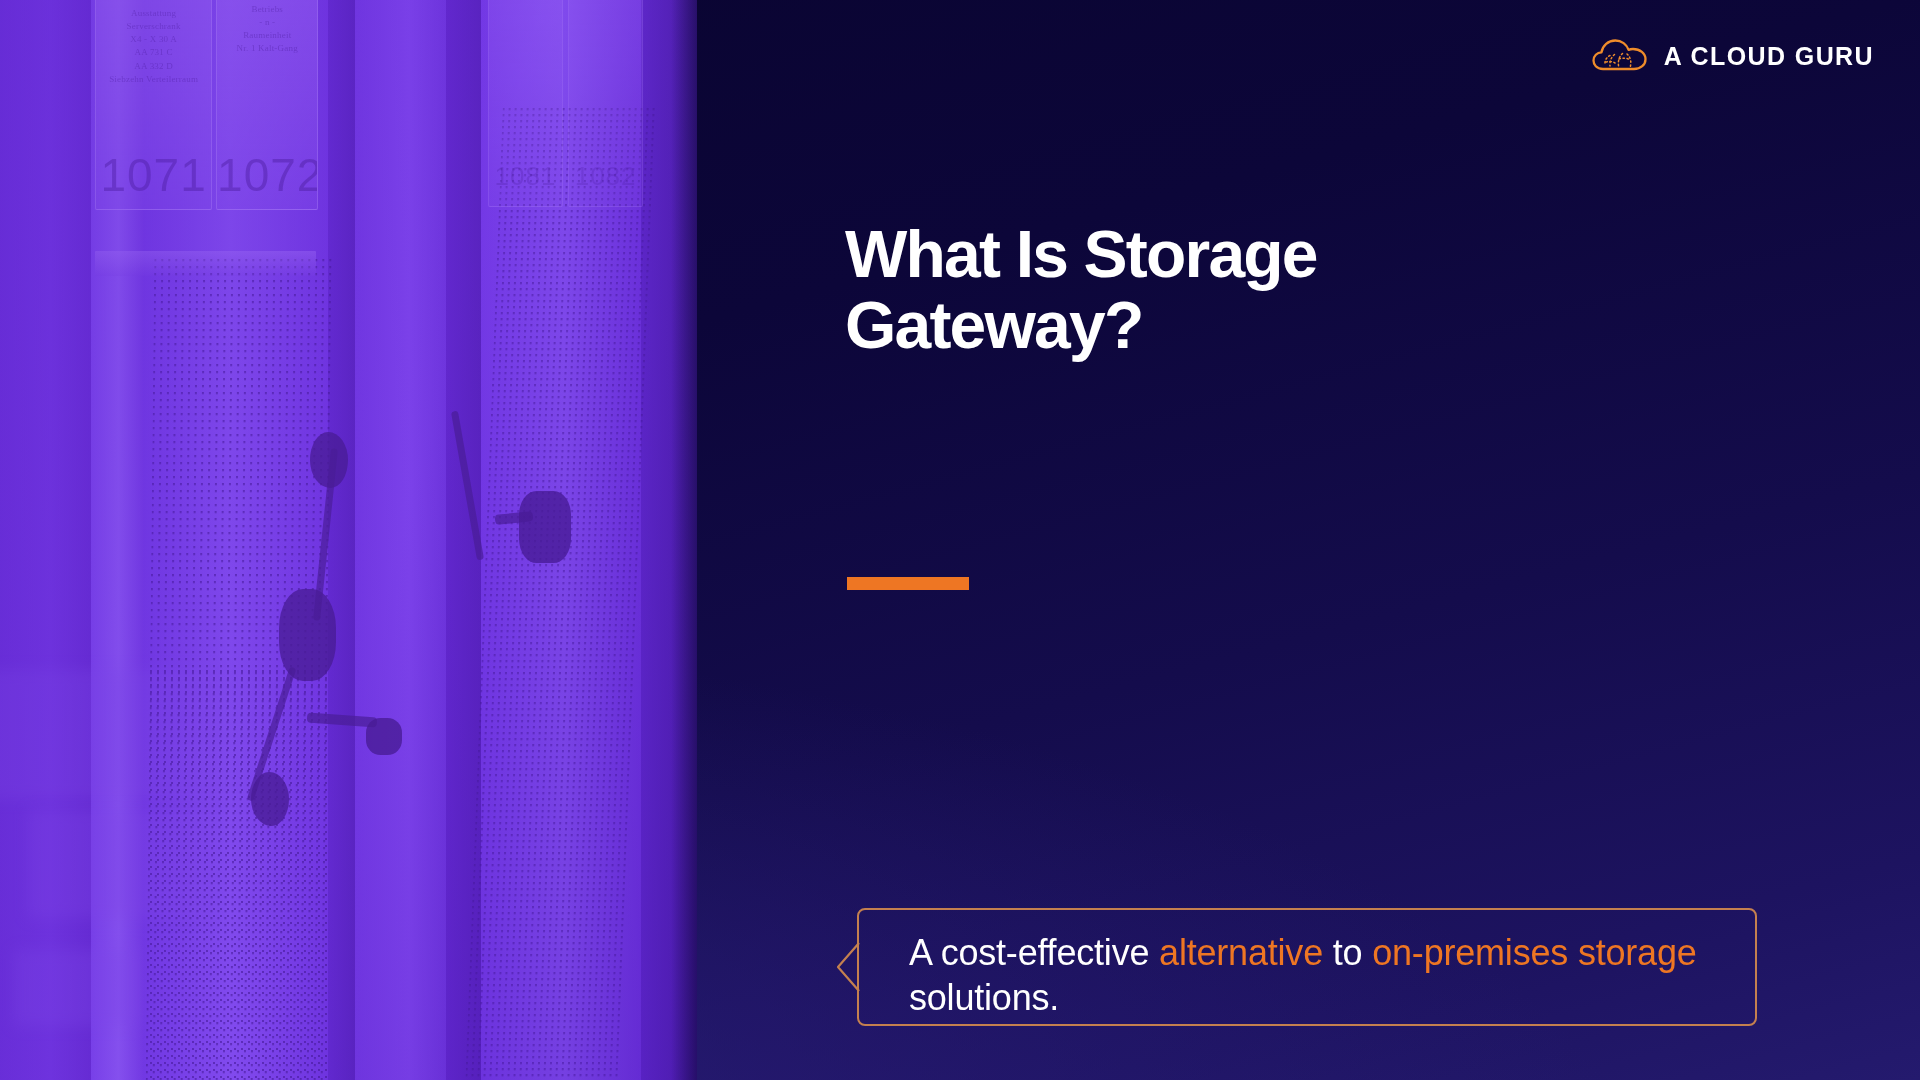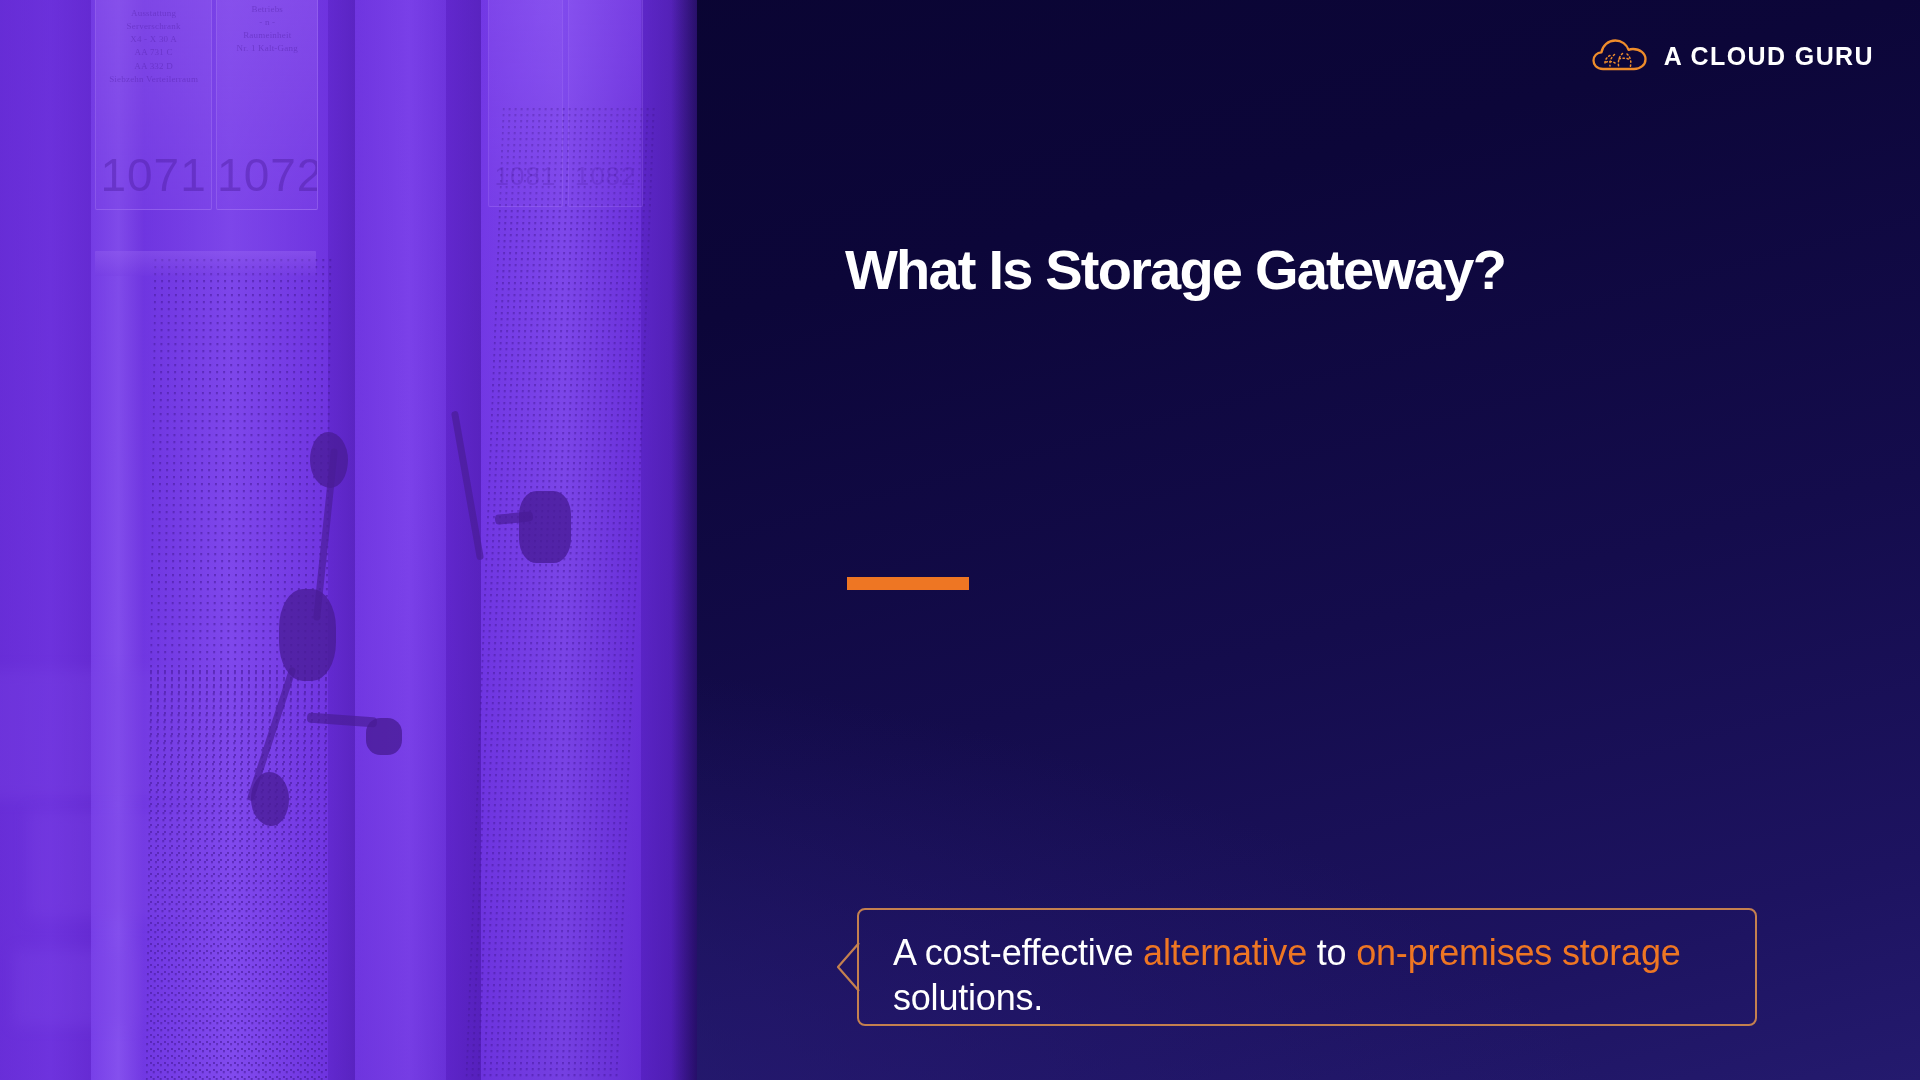--- a/index.html
+++ b/index.html
@@ -184,26 +184,26 @@
   
   .content {
     position: absolute;
     left: 845px;
     top: 0;
     width: 960px;
     height: 1080px;
   }
   .title {
     position: absolute;
-    top: 240px;
+    top: 219px;
     left: 0;
     width: 760px;
     margin: 0;
     color: #ffffff;
-    font-size: 56px;
+    font-size: 66px;
     font-weight: bold;
     line-height: 1.07;
     letter-spacing: -1.8px;
   }
   .accent-bar {
     position: absolute;
     top: 577px;
     left: 2px;
     width: 122px;
     height: 13px;
@@ -232,21 +232,21 @@
     left: 12px;
     width: 900px;
     height: 118px;
   }
   .callout {
     position: absolute;
     inset: 0;
     border: 2px solid #c4804f;
     border-radius: 8px;
     box-sizing: border-box;
-    padding: 20px 26px 18px 34px;
+    padding: 20px 26px 18px 50px;
   }
   .callout-text {
     margin: 0;
     color: #ffffff;
     font-size: 36px;
     line-height: 1.26;
     letter-spacing: -.2px;
   }
   .callout-text .hl { color: #ee7623; }
   

